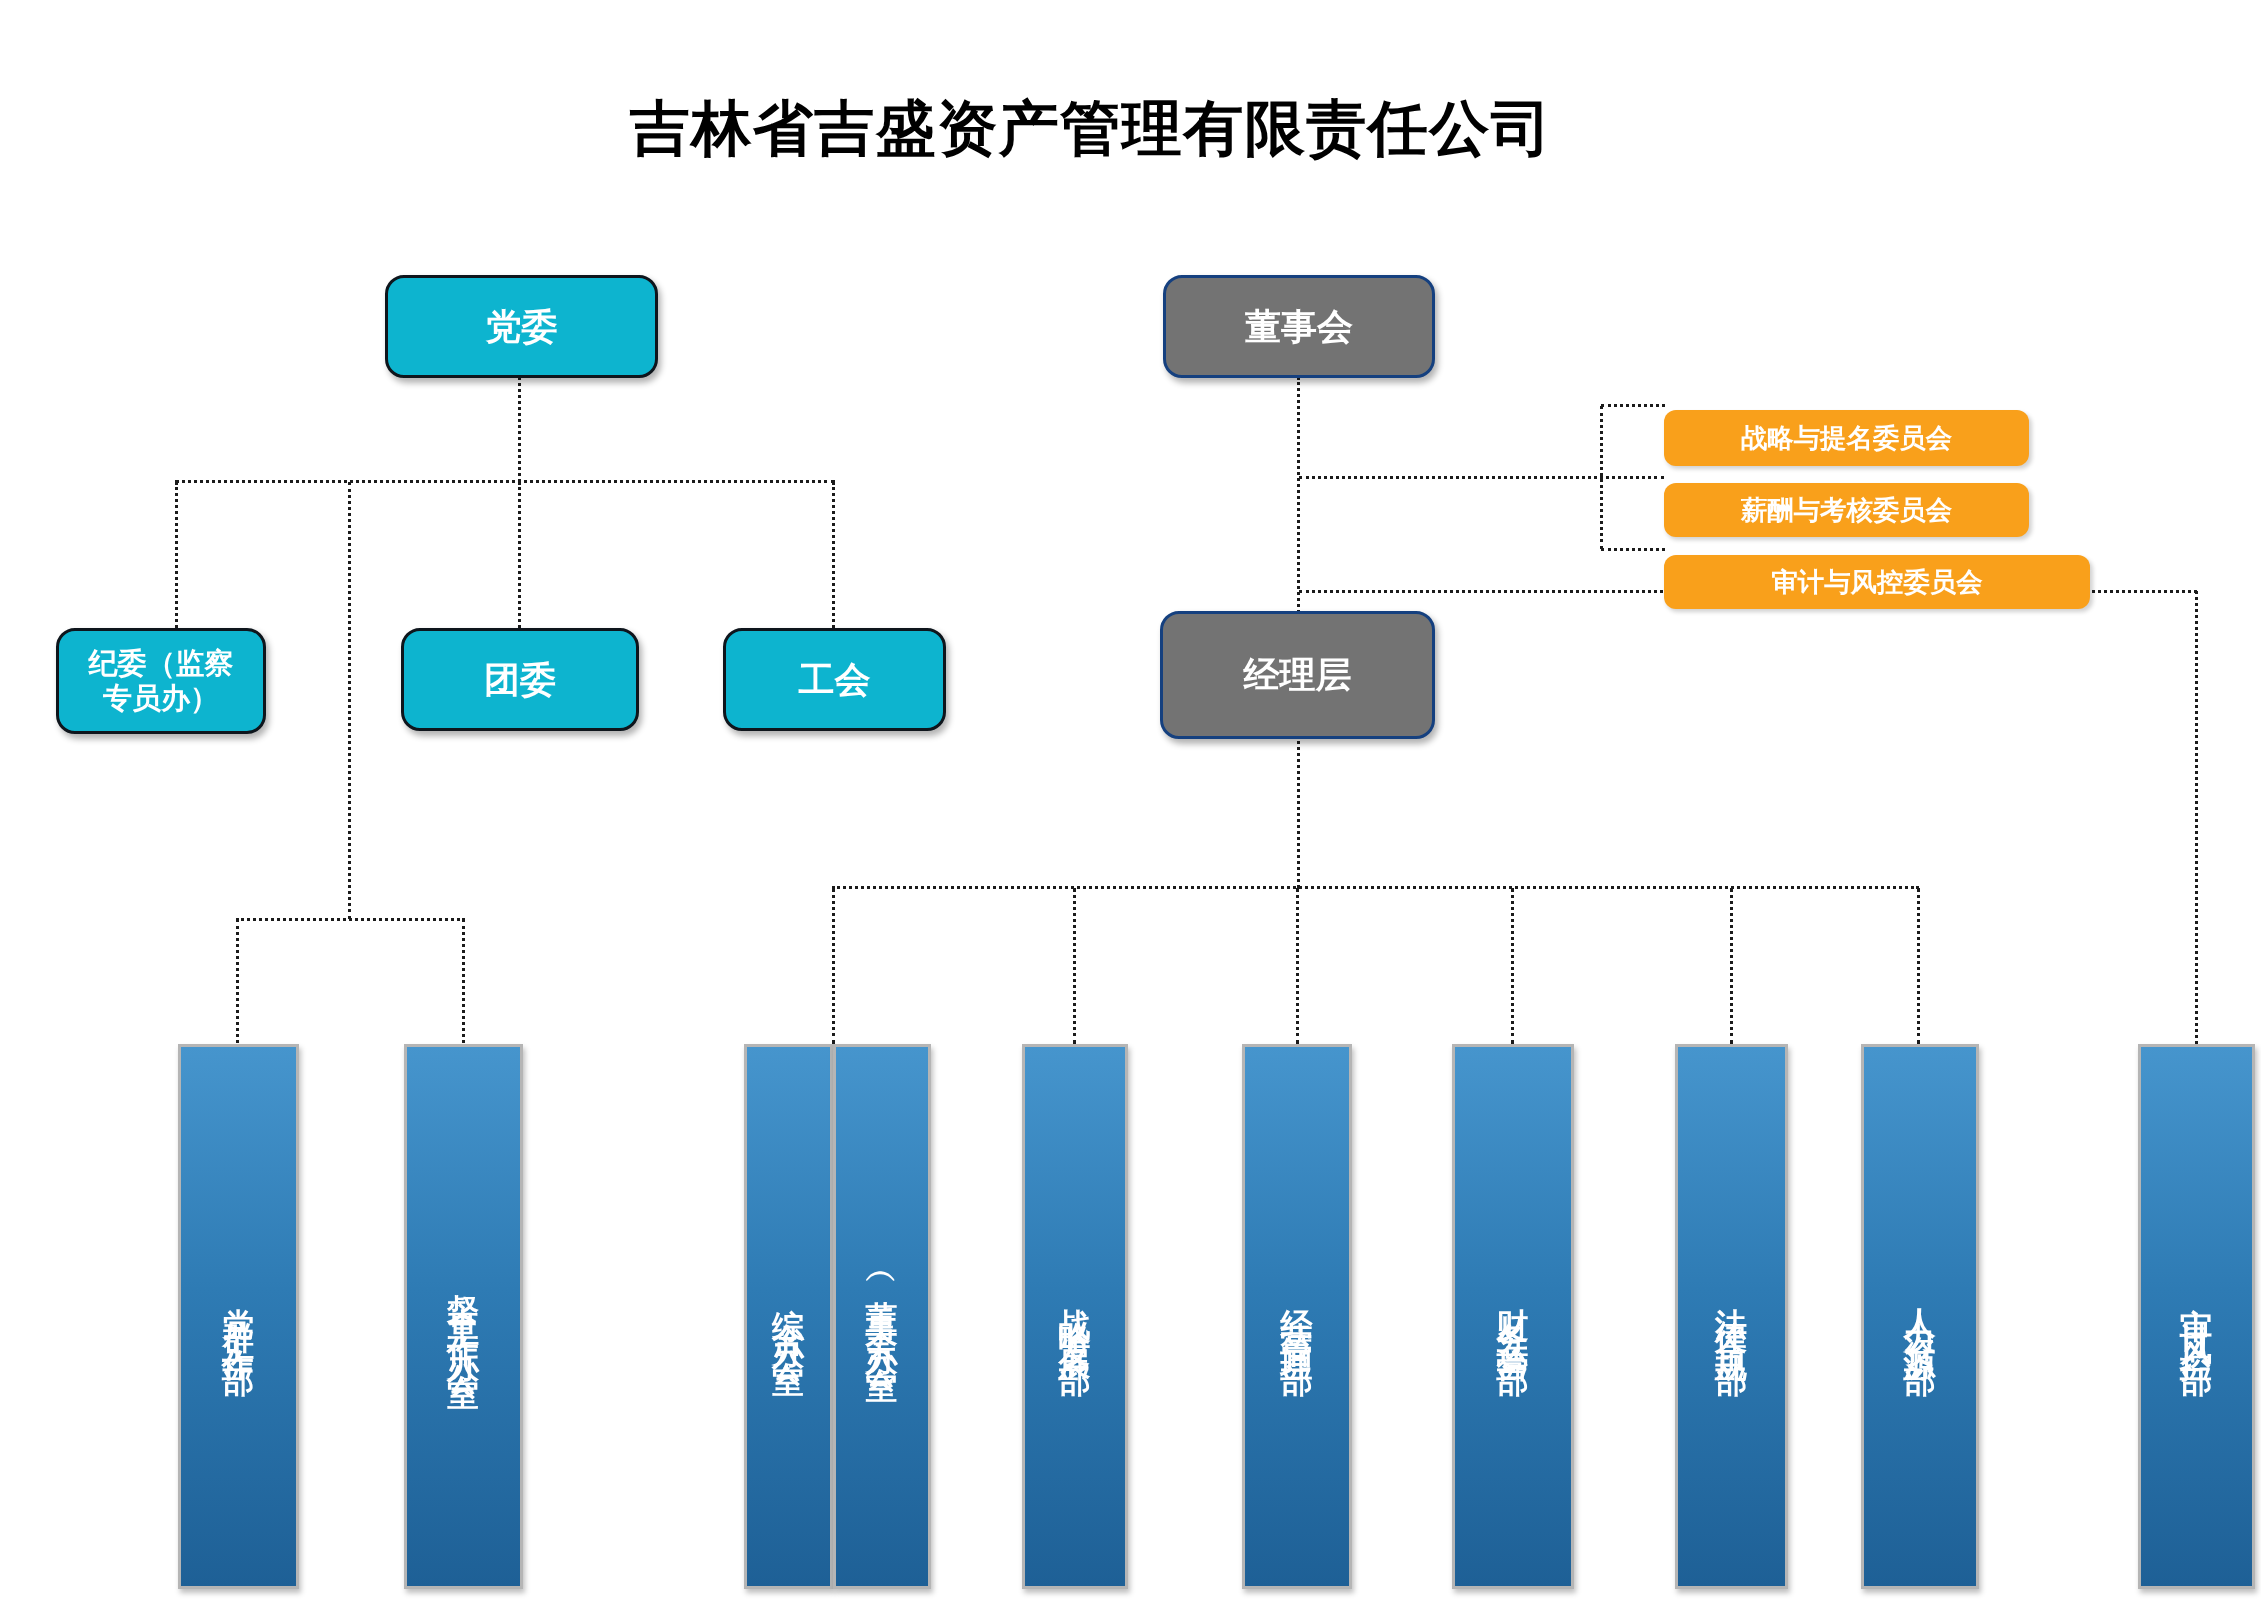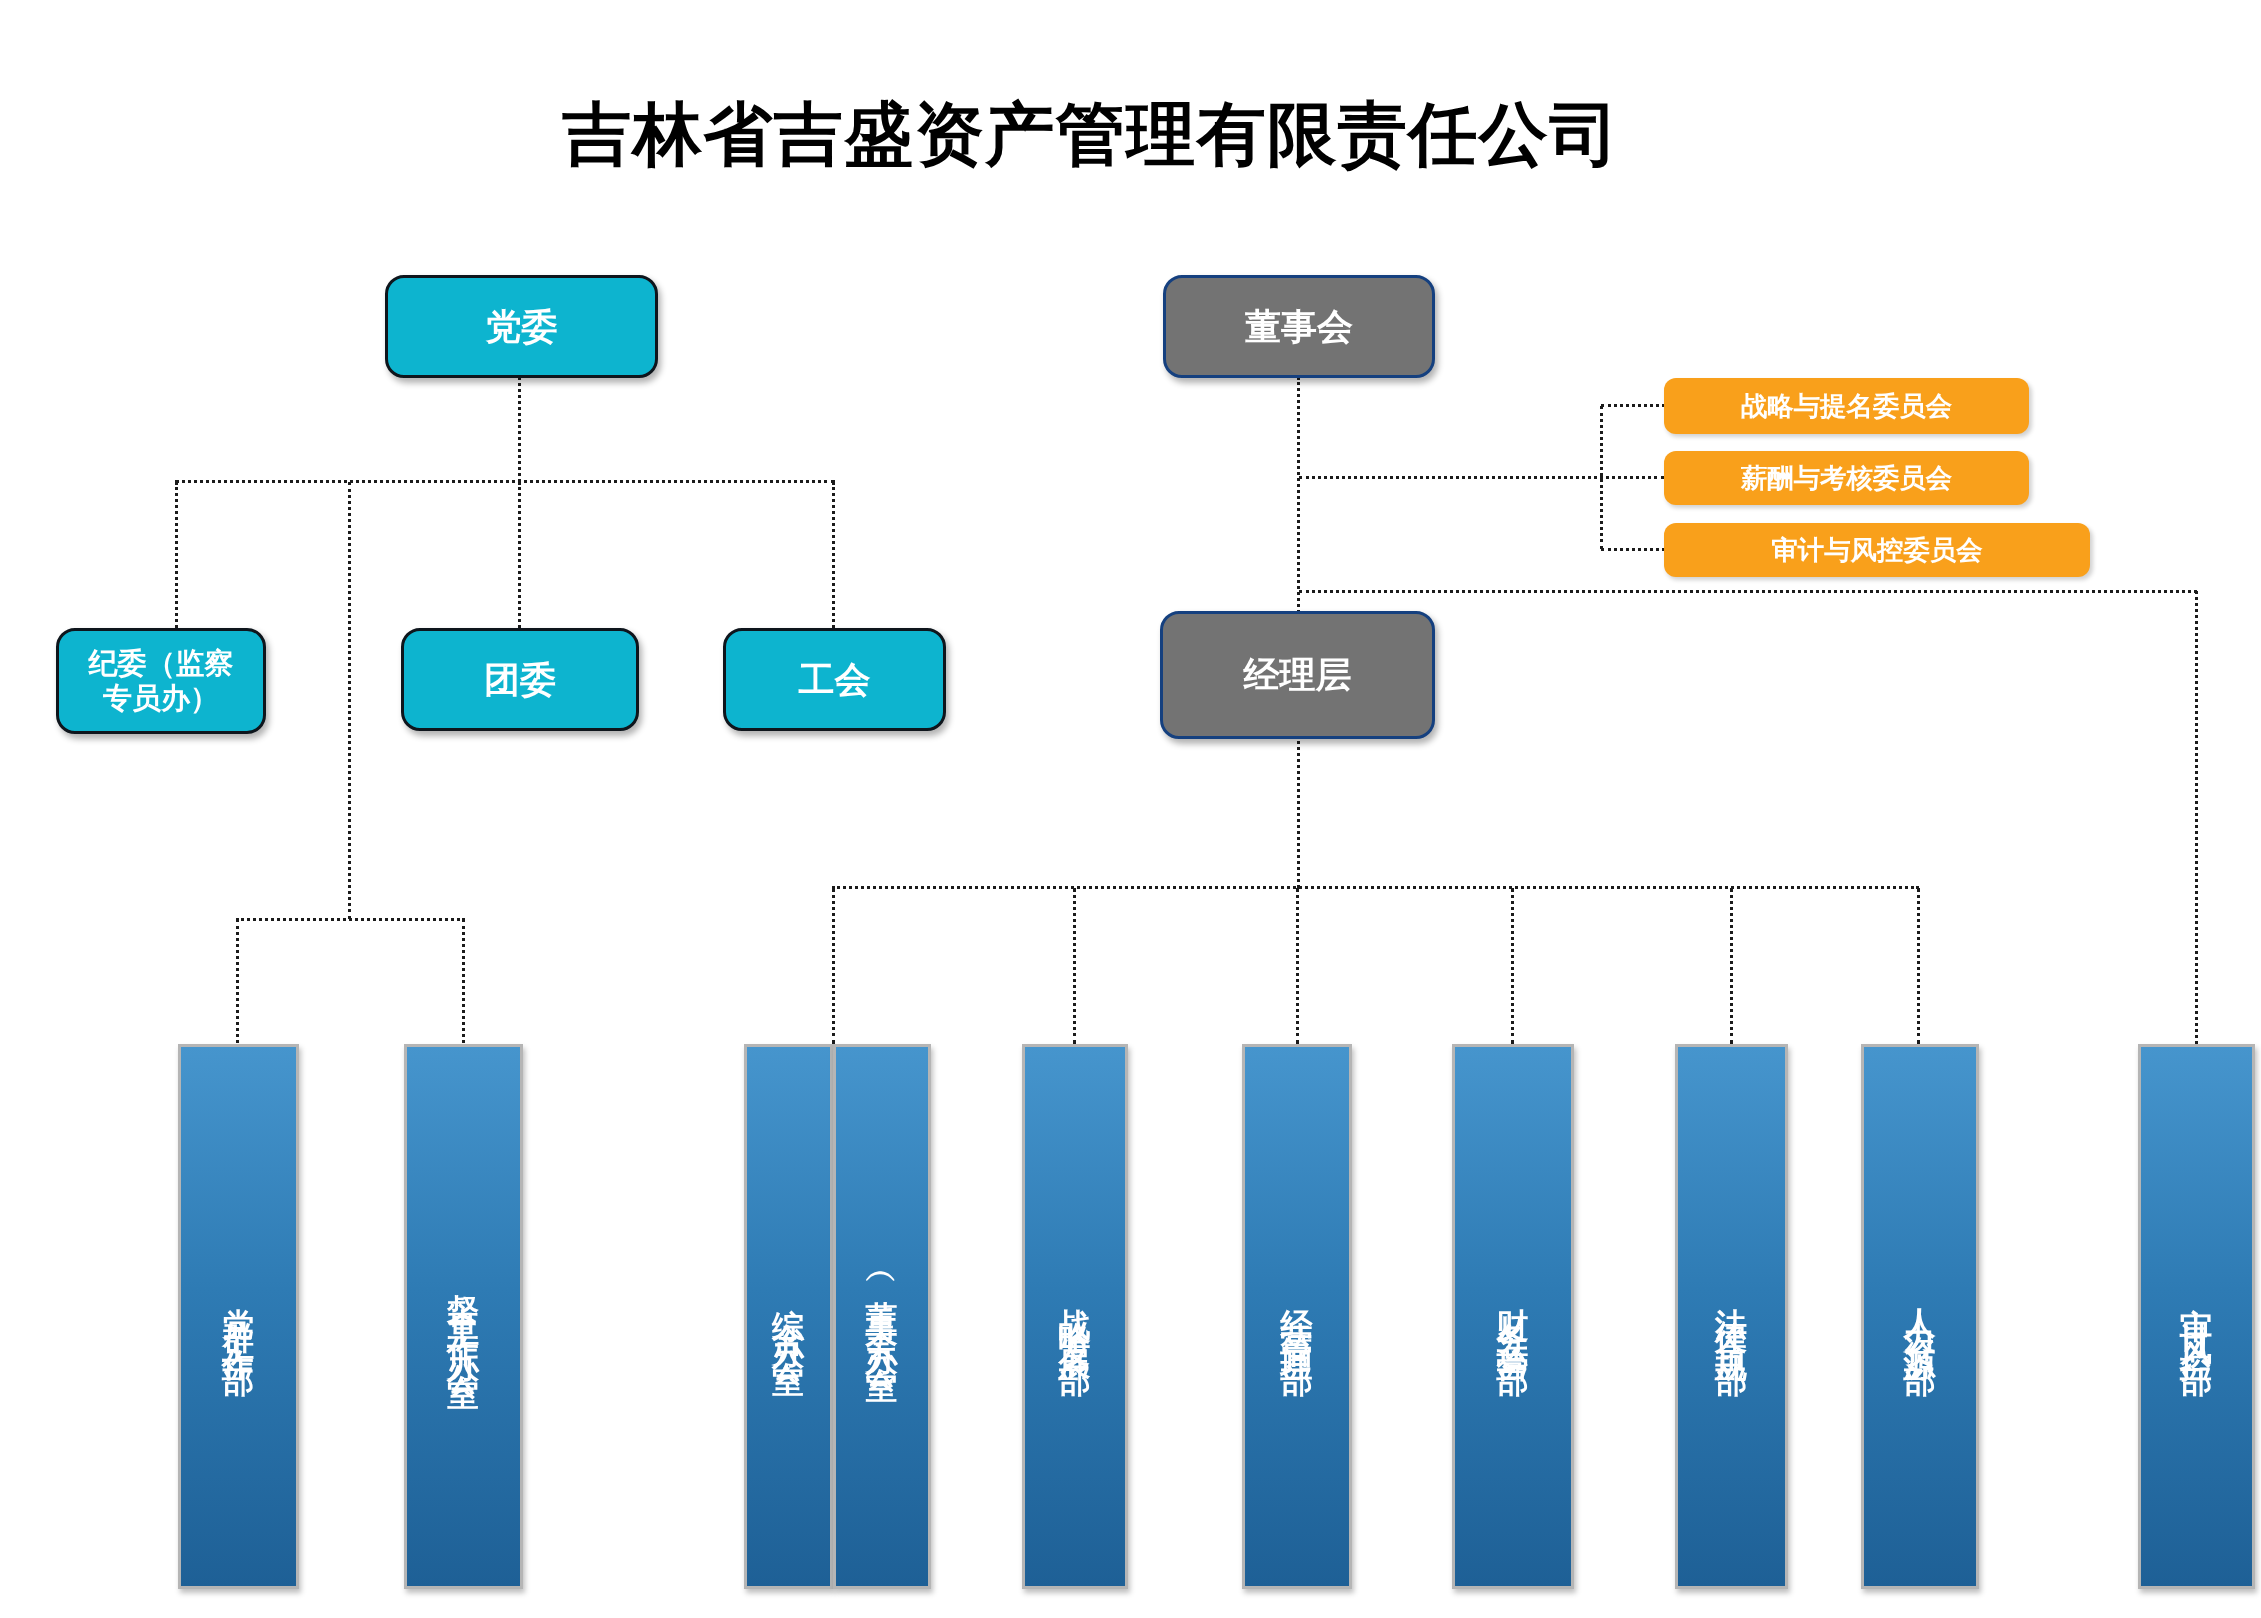--- a/index.html
+++ b/index.html
@@ -12,21 +12,21 @@
     height: 1619px;
     background: #ffffff;
     overflow: hidden;
   }
 
   .title {
     position: absolute;
     top: 89px;
     left: 1091px;
     transform: translateX(-50%);
-    font-size: 69px;
+    font-size: 60px;
     font-weight: bold;
     color: #000000;
     letter-spacing: 1.5px;
     white-space: nowrap;
   }
 
   .node {
     position: absolute;
     display: flex;
     flex-direction: column;
@@ -56,20 +56,21 @@
     display: flex;
     align-items: center;
     justify-content: center;
     background: #f9a01b;
     color: #ffffff;
     font-weight: bold;
     font-size: 26.4px;
     border-radius: 12px;
     box-shadow: 2.3px 3px 4.5px rgba(0,0,0,0.18);
     white-space: nowrap;
+    margin-top: 32px;
   }
 
   .dept {
     position: absolute;
     top: 1044px;
     height: 545px;
     background: linear-gradient(180deg, #4695cd 0%, #2e7bb4 45%, #1e6096 100%);
     border: 3px solid #b5b5b5;
     color: #ffffff;
     font-weight: bold;

